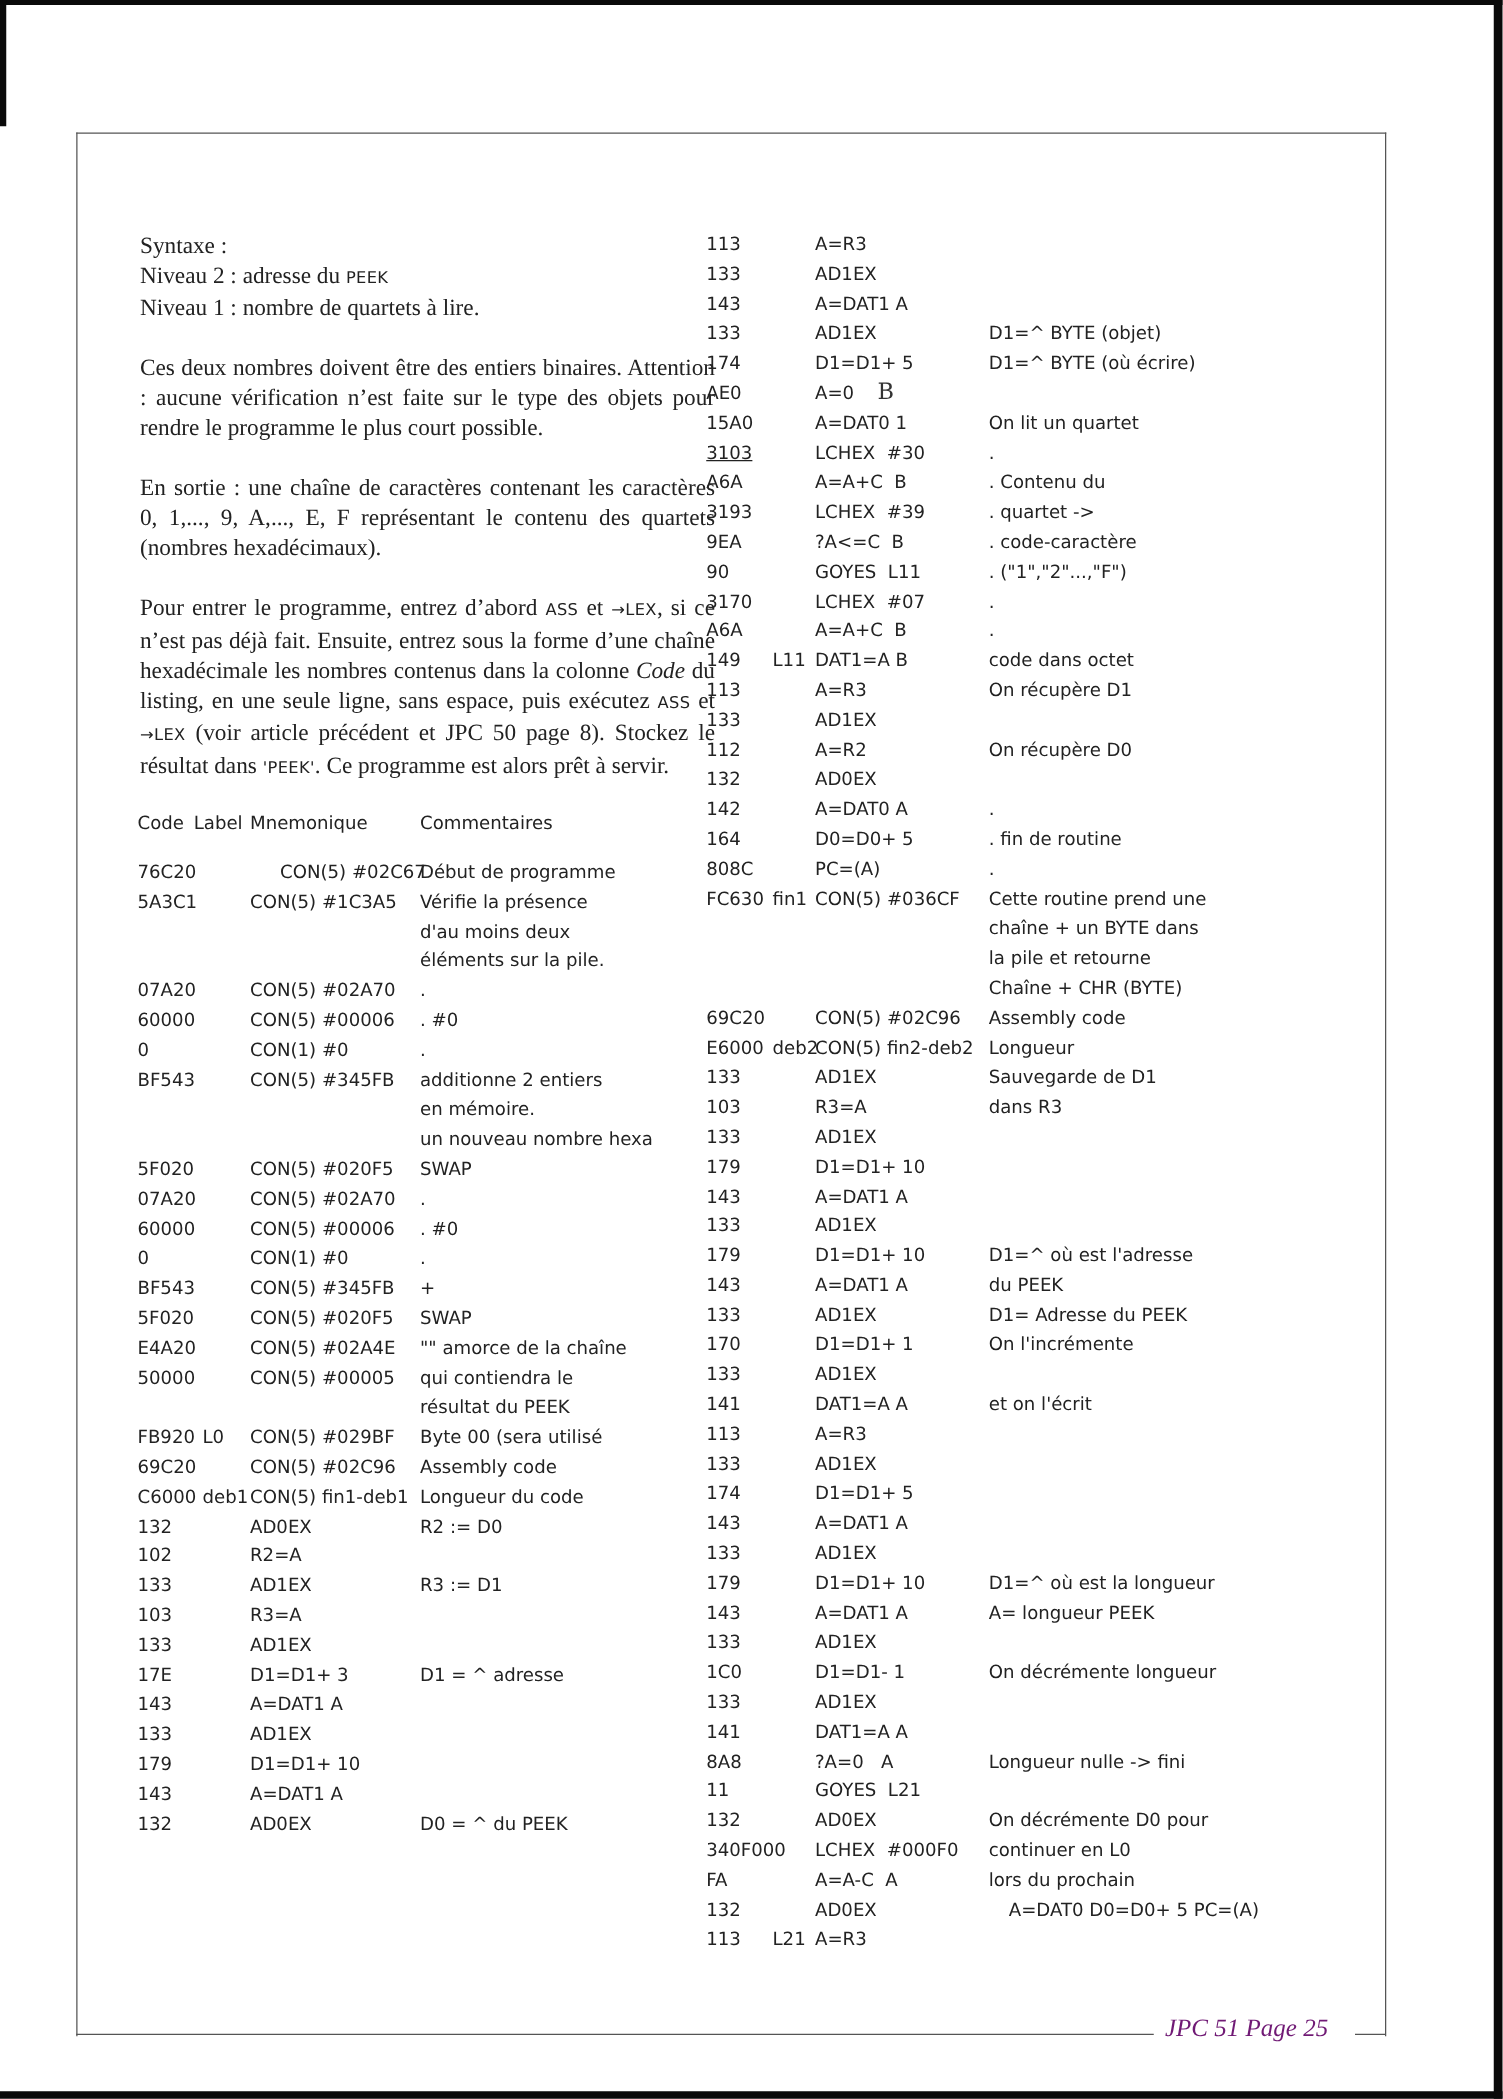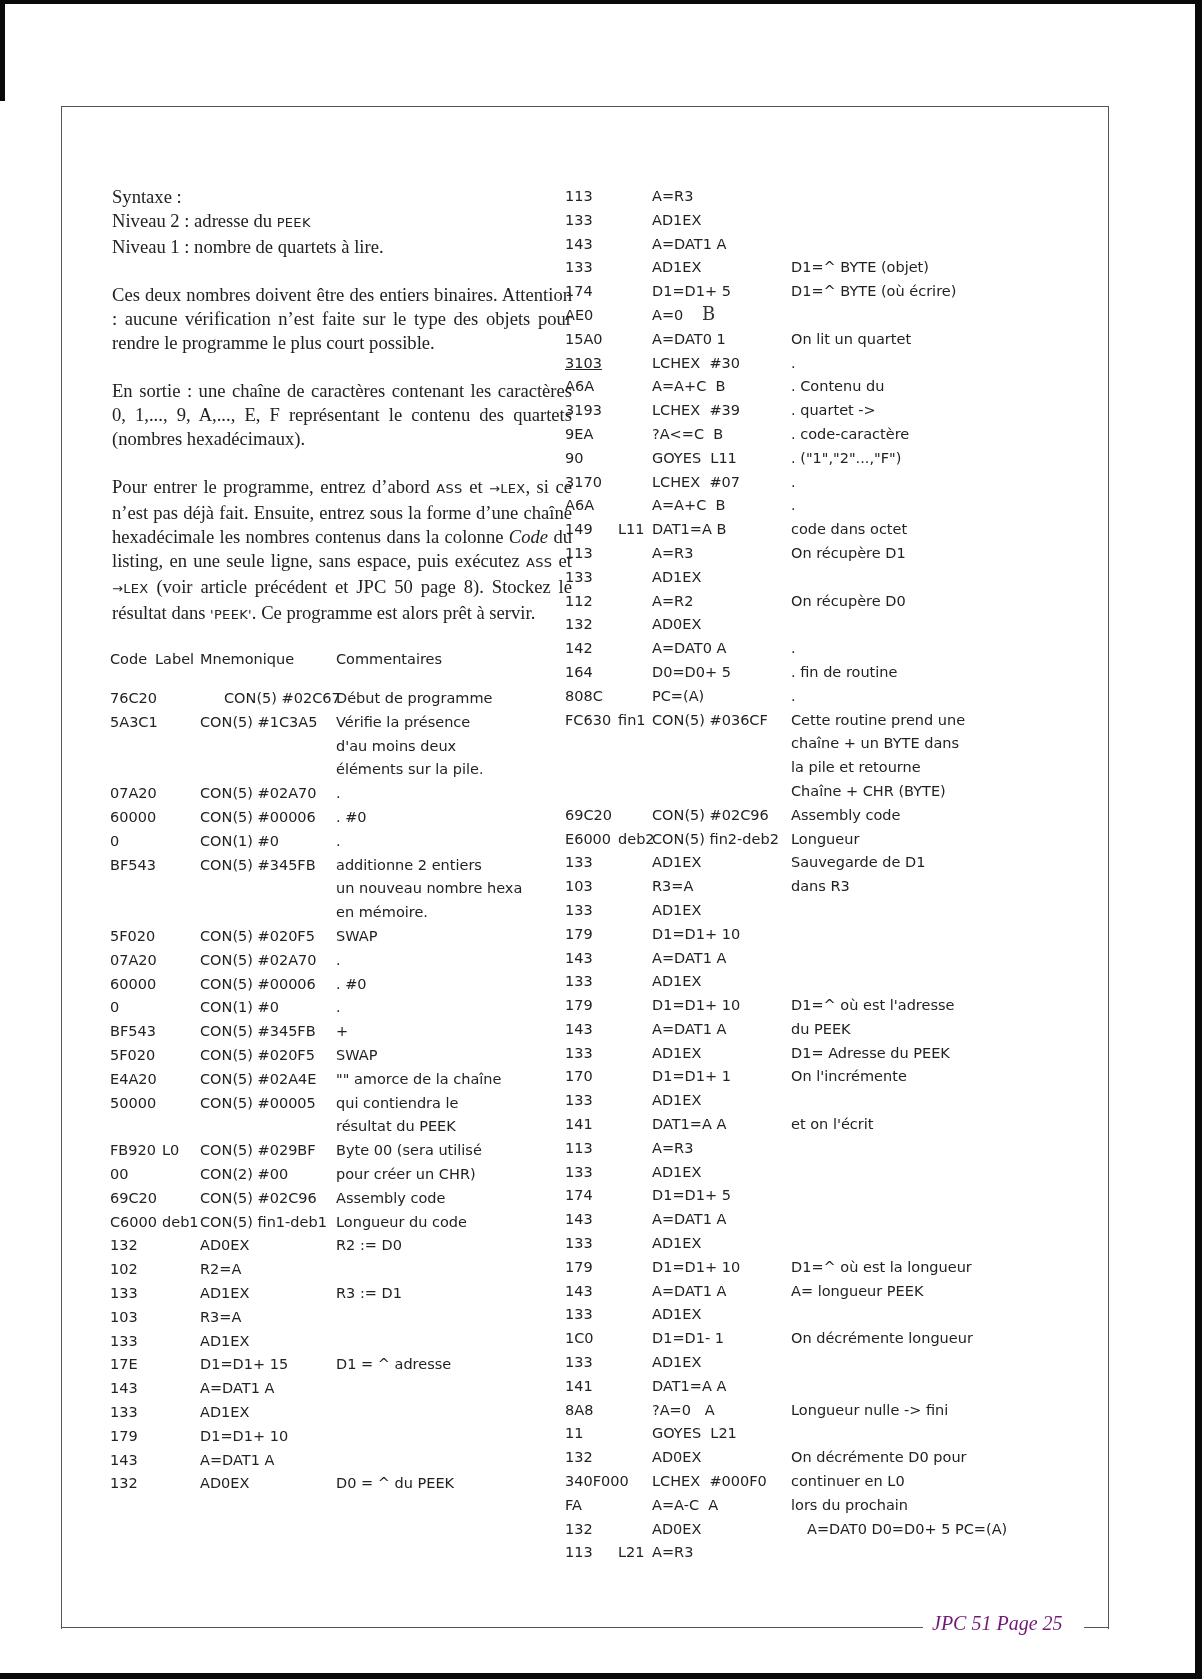--- a/index.html
+++ b/index.html
@@ -86,41 +86,40 @@
 
 <div class="listing listing-left" id="listing-left">
     <div class="row"><span style="left: -7px;">76C20</span><span style="left: 45px;"></span><span style="left: 83px; margin-left: 24px;">CON(5) #02C67</span><span style="left: 219px;">Début de programme</span></div>
     <div class="row"><span style="left: -7px;">5A3C1</span><span style="left: 45px;"></span><span style="left: 83px;">CON(5) #1C3A5</span><span style="left: 219px;">Vérifie la présence</span></div>
     <div class="row"><span style="left: -7px;"></span><span style="left: 45px;"></span><span style="left: 83px;"></span><span style="left: 219px;">d'au moins deux</span></div>
     <div class="row"><span style="left: -7px;"></span><span style="left: 45px;"></span><span style="left: 83px;"></span><span style="left: 219px;">éléments sur la pile.</span></div>
     <div class="row"><span style="left: -7px;">07A20</span><span style="left: 45px;"></span><span style="left: 83px;">CON(5) #02A70</span><span style="left: 219px;">.</span></div>
     <div class="row"><span style="left: -7px;">60000</span><span style="left: 45px;"></span><span style="left: 83px;">CON(5) #00006</span><span style="left: 219px;">. #0</span></div>
     <div class="row"><span style="left: -7px;">0</span><span style="left: 45px;"></span><span style="left: 83px;">CON(1) #0</span><span style="left: 219px;">.</span></div>
     <div class="row"><span style="left: -7px;">BF543</span><span style="left: 45px;"></span><span style="left: 83px;">CON(5) #345FB</span><span style="left: 219px;">additionne 2 entiers</span></div>
+    <div class="row"><span style="left: -7px;"></span><span style="left: 45px;"></span><span style="left: 83px;"></span><span style="left: 219px;">en mémoire.</span></div>
     <div class="row"><span style="left: -7px;"></span><span style="left: 45px;"></span><span style="left: 83px;"></span><span style="left: 219px;">un nouveau nombre hexa</span></div>
-    <div class="row"><span style="left: -7px;"></span><span style="left: 45px;"></span><span style="left: 83px;"></span><span style="left: 219px;">en mémoire.</span></div>
     <div class="row"><span style="left: -7px;">5F020</span><span style="left: 45px;"></span><span style="left: 83px;">CON(5) #020F5</span><span style="left: 219px;">SWAP</span></div>
     <div class="row"><span style="left: -7px;">07A20</span><span style="left: 45px;"></span><span style="left: 83px;">CON(5) #02A70</span><span style="left: 219px;">.</span></div>
     <div class="row"><span style="left: -7px;">60000</span><span style="left: 45px;"></span><span style="left: 83px;">CON(5) #00006</span><span style="left: 219px;">. #0</span></div>
     <div class="row"><span style="left: -7px;">0</span><span style="left: 45px;"></span><span style="left: 83px;">CON(1) #0</span><span style="left: 219px;">.</span></div>
     <div class="row"><span style="left: -7px;">BF543</span><span style="left: 45px;"></span><span style="left: 83px;">CON(5) #345FB</span><span style="left: 219px;">+</span></div>
     <div class="row"><span style="left: -7px;">5F020</span><span style="left: 45px;"></span><span style="left: 83px;">CON(5) #020F5</span><span style="left: 219px;">SWAP</span></div>
     <div class="row"><span style="left: -7px;">E4A20</span><span style="left: 45px;"></span><span style="left: 83px;">CON(5) #02A4E</span><span style="left: 219px;">"" amorce de la chaîne</span></div>
     <div class="row"><span style="left: -7px;">50000</span><span style="left: 45px;"></span><span style="left: 83px;">CON(5) #00005</span><span style="left: 219px;">qui contiendra le</span></div>
     <div class="row"><span style="left: -7px;"></span><span style="left: 45px;"></span><span style="left: 83px;"></span><span style="left: 219px;">résultat du PEEK</span></div>
     <div class="row"><span style="left: -7px;">FB920</span><span style="left: 45px;">L0</span><span style="left: 83px;">CON(5) #029BF</span><span style="left: 219px;">Byte 00 (sera utilisé</span></div>
-    <div class="row"><span style="left: -7px;">00</span><span style="left: 45px;"></span><span style="left: 83px;">CON(2) #00</span><span style="left: 219px;">pour créer un CHR)</span></div>
     <div class="row"><span style="left: -7px;">69C20</span><span style="left: 45px;"></span><span style="left: 83px;">CON(5) #02C96</span><span style="left: 219px;">Assembly code</span></div>
     <div class="row"><span style="left: -7px;">C6000</span><span style="left: 45px;">deb1</span><span style="left: 83px;">CON(5) fin1-deb1</span><span style="left: 219px;">Longueur du code</span></div>
     <div class="row"><span style="left: -7px;">132</span><span style="left: 45px;"></span><span style="left: 83px;">AD0EX</span><span style="left: 219px;">R2 := D0</span></div>
     <div class="row"><span style="left: -7px;">102</span><span style="left: 45px;"></span><span style="left: 83px;">R2=A</span><span style="left: 219px;"></span></div>
     <div class="row"><span style="left: -7px;">133</span><span style="left: 45px;"></span><span style="left: 83px;">AD1EX</span><span style="left: 219px;">R3 := D1</span></div>
     <div class="row"><span style="left: -7px;">103</span><span style="left: 45px;"></span><span style="left: 83px;">R3=A</span><span style="left: 219px;"></span></div>
     <div class="row"><span style="left: -7px;">133</span><span style="left: 45px;"></span><span style="left: 83px;">AD1EX</span><span style="left: 219px;"></span></div>
-    <div class="row"><span style="left: -7px;">17E</span><span style="left: 45px;"></span><span style="left: 83px;">D1=D1+ 15</span><span style="left: 219px;">D1 = ^ adresse</span></div>
+    <div class="row"><span style="left: -7px;">17E</span><span style="left: 45px;"></span><span style="left: 83px;">D1=D1+ 3</span><span style="left: 219px;">D1 = ^ adresse</span></div>
     <div class="row"><span style="left: -7px;">143</span><span style="left: 45px;"></span><span style="left: 83px;">A=DAT1 A</span><span style="left: 219px;"></span></div>
     <div class="row"><span style="left: -7px;">133</span><span style="left: 45px;"></span><span style="left: 83px;">AD1EX</span><span style="left: 219px;"></span></div>
     <div class="row"><span style="left: -7px;">179</span><span style="left: 45px;"></span><span style="left: 83px;">D1=D1+ 10</span><span style="left: 219px;"></span></div>
     <div class="row"><span style="left: -7px;">143</span><span style="left: 45px;"></span><span style="left: 83px;">A=DAT1 A</span><span style="left: 219px;"></span></div>
     <div class="row"><span style="left: -7px;">132</span><span style="left: 45px;"></span><span style="left: 83px;">AD0EX</span><span style="left: 219px;">D0 = ^ du PEEK</span></div>
   </div>
 
 <div class="listing listing-right" id="listing-right">
     <div class="row"><span style="left: -40px;">113</span><span style="left: 13px;"></span><span style="left: 47px;">A=R3</span><span style="left: 186px;"></span></div>
     <div class="row"><span style="left: -40px;">133</span><span style="left: 13px;"></span><span style="left: 47px;">AD1EX</span><span style="left: 186px;"></span></div>

